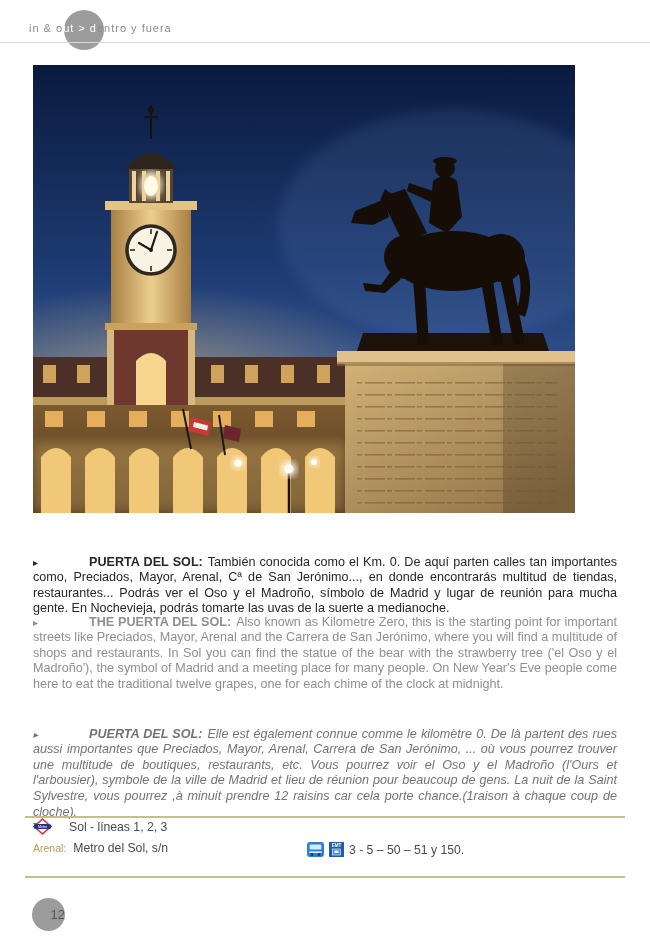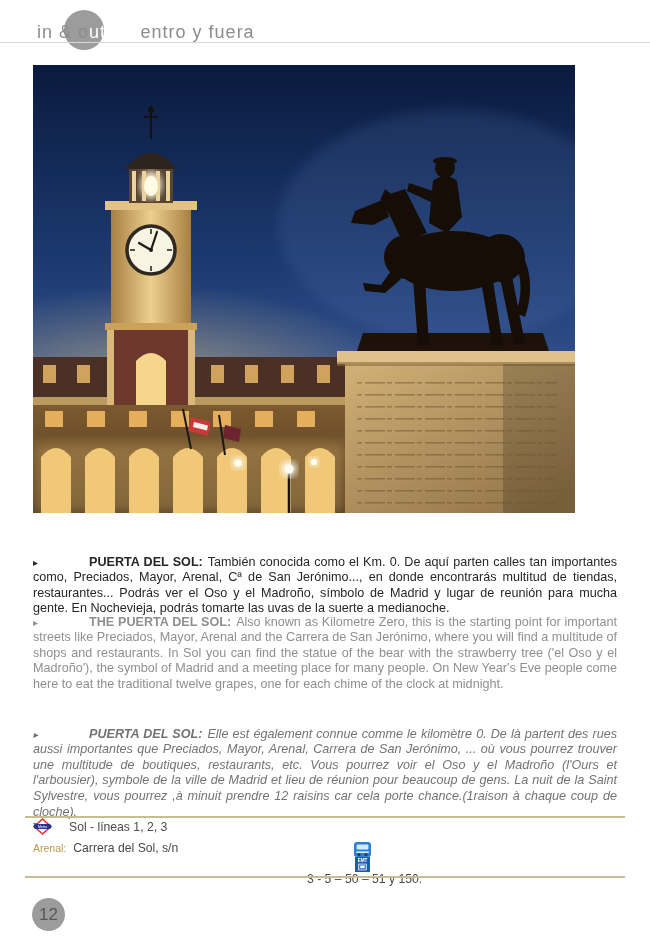--- a/index.html
+++ b/index.html
@@ -1,21 +1,21 @@
 <!DOCTYPE html>
 <html><head>
 <meta charset="utf-8">
 <style>
   html,body{margin:0;padding:0;background:#fff;}
   .page{position:relative;width:650px;height:940px;margin:0 auto;background:#fff;overflow:hidden;
         font-family:"Liberation Sans",sans-serif;}
 
   
   .hdr-circle{position:absolute;left:64px;top:10px;width:40px;height:40px;border-radius:50%;background:#9c9c9c;}
-  .hdr-text{position:absolute;left:37px;top:22px;font-size:18px;letter-spacing:1px;color:#8c8c8c;white-space:nowrap;}
+  .hdr-text{position:absolute;left:29px;top:22px;font-size:11px;letter-spacing:1px;color:#8c8c8c;white-space:nowrap;}
   .hdr-text .seg-mid{color:#ffffff;}
   .hdr-rule{position:absolute;left:0;top:42px;width:650px;height:1px;background:#d9d9d9;}
 
   
   .photo{position:absolute;left:33px;top:65px;width:542px;height:448px;overflow:hidden;background:#12244c;}
   .photo svg{display:block;}
 
   
   .para{position:absolute;left:33px;width:584px;font-size:12.6px;line-height:15.6px;text-align:justify;}
   .para .bullet{font-size:10px;margin-right:4px;}
@@ -26,27 +26,27 @@
 
   
   .f-rule{position:absolute;left:25px;width:600px;height:2px;background:#c8bd92;}
   .f-rule-top{top:816px;}
   .f-rule-bottom{top:876px;}
   .f-triangle{position:absolute;left:33px;top:823px;width:0;height:0;
               border-left:7px solid transparent;border-right:7px solid transparent;border-top:9px solid #857737;}
   .f-row{position:absolute;display:flex;align-items:center;font-size:12.2px;color:#4a4a4a;}
   .row-calle{left:33px;top:841px;}
   .row-metro{left:33px;top:818px;gap:12px;}
-  .row-bus{left:307px;top:842px;flex-direction:column;}
+  .row-bus{left:307px;top:842px;}
   .lbl-calle{color:#b99a4c;font-size:10.5px;margin-right:7px;}
   .icon{display:inline-block;margin-right:5px;line-height:0;}
 
   
   .page-badge{position:absolute;left:32px;top:898px;width:33px;height:33px;border-radius:50%;background:#9c9c9c;
-              display:flex;align-items:center;justify-content:center;font-size:17px;color:#575757;}
+              display:flex;align-items:center;justify-content:flex-end;font-size:13px;color:#575757;}
 </style>
 </head>
 <body>
 
 <div class="page">
 
   <div class="hdr-circle"></div>
   <div class="hdr-text"><span>in &amp; o</span><span class="seg-mid">ut &gt; d</span><span>entro y fuera</span></div>
   <div class="hdr-rule"></div>
 
@@ -210,21 +210,21 @@
 
   <p class="para para-en"><span class="bullet">▸</span><span class="ptitle">THE PUERTA DEL SOL:</span><span>Also known as Kilometre Zero, this is the starting point for important streets like Preciados, Mayor, Arenal and the Carrera de San Jerónimo, where you will find a multitude of shops and restaurants.  In Sol you can find the statue of the bear with the strawberry tree ('el Oso y el Madroño'), the symbol of Madrid and a meeting place for many people.  On New Year's Eve people come here to eat the traditional twelve grapes, one for each chime of the clock at midnight.</span></p>
 
   <p class="para para-fr"><span class="bullet">▸</span><span class="ptitle">PUERTA DEL SOL:</span><span>Elle est également connue comme le kilomètre 0. De là partent des rues aussi importantes que Preciados, Mayor, Arenal, Carrera de San Jerónimo, ... où vous pourrez trouver une multitude de boutiques, restaurants, etc. Vous pourrez voir el Oso y el Madroño (l'Ours et l'arbousier), symbole de la ville de Madrid et lieu de réunion pour beaucoup de gens. La nuit de la Saint Sylvestre, vous pourrez ,à minuit prendre 12 raisins car cela porte chance.(1raison  à chaque coup de cloche).</span></p>
 
   <div class="f-rule f-rule-top"></div>
   <div class="f-triangle"></div>
 
   <div class="f-row row-calle">
     <span class="lbl-calle">Arenal:</span>
-    <span>Carrera del Sol, s/n</span>
+    <span>Metro del Sol, s/n</span>
   </div>
 
   <div class="f-row row-metro">
     <span class="icon">
       <svg width="19" height="17" viewBox="0 0 19 17">
         <path d="M9.5,0 L19,8.5 L9.5,17 L0,8.5 Z" fill="#e03028"></path>
         <path d="M9.5,2 L16.8,8.5 L9.5,15 L2.2,8.5 Z" fill="#ffffff"></path>
         <rect x="0.6" y="6" width="17.8" height="5" rx="2.5" fill="#27348b"></rect>
         <text x="9.5" y="9.9" font-size="3.6" fill="#ffffff" text-anchor="middle" font-family="Liberation Sans, sans-serif">Metro</text>
       </svg>

